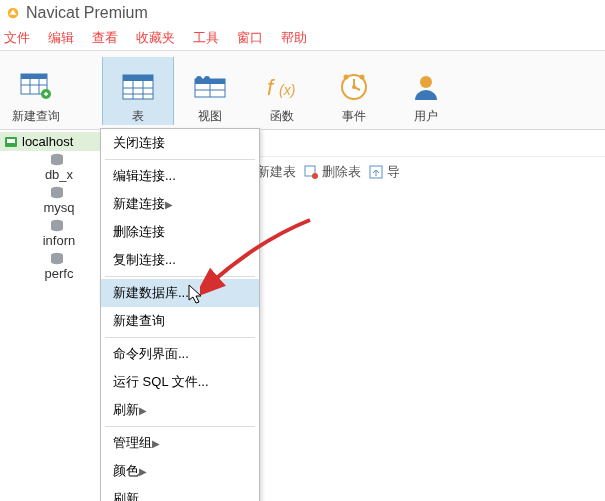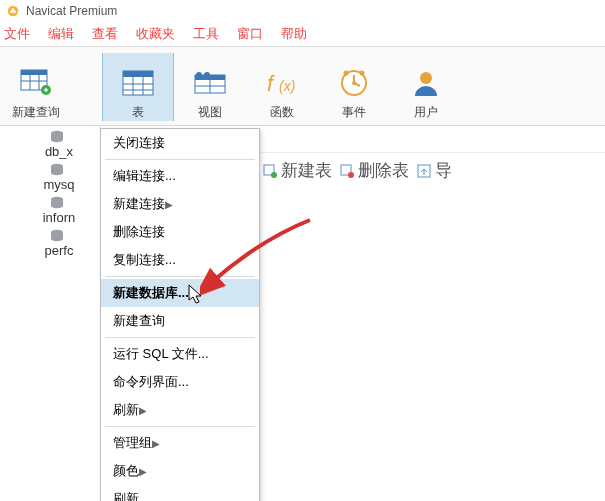--- a/index.html
+++ b/index.html
@@ -1,18 +1,18 @@
 <!DOCTYPE html>
 <html><head>
 <meta charset="utf-8">
 <style>
 * { margin: 0; padding: 0; box-sizing: border-box; font-family: "Microsoft YaHei", sans-serif; }
 body { width: 605px; height: 501px; background: #fff; overflow: hidden; position: relative; }
 
-.titlebar { display: flex; align-items: center; padding: 4px 6px; font-size: 12px; color: #555; }
+.titlebar { display: flex; align-items: center; padding: 4px 6px; font-size: 16px; color: #555; }
 .titlebar .logo { width: 14px; height: 14px; margin-right: 6px; display: inline-flex; }
 
 .menubar { display: flex; gap: 18px; padding: 3px 4px; font-size: 13px; color: #ef4444; border-bottom: 1px solid #e0e0e0; }
 .menubar span { cursor: default; }
 
 .toolbar { display: flex; align-items: flex-end; padding: 6px 0 4px 0; border-bottom: 1px solid #d8d8d8; background: #fafafa; }
 .tool { display: flex; flex-direction: column; align-items: center; justify-content: flex-end; width: 72px; height: 68px; font-size: 12px; color: #444; }
 .tool.selected { background: #d2e5f2; border-left: 1px solid #9ac3df; border-right: 1px solid #9ac3df; }
 .tool .ico { width: 34px; height: 34px; display: flex; align-items: center; justify-content: center; margin-bottom: 4px; }
 .tool .lbl { }
@@ -20,28 +20,28 @@
 .body-area { display: flex; }
 .sidebar { width: 100px; padding-top: 2px; }
 .conn-row { display: flex; align-items: center; padding: 2px 4px; font-size: 13px; background: #e0efda; }
 .conn-row .cico { width: 14px; height: 14px; margin-right: 4px; }
 .db-row { display: flex; align-items: center; padding: 2px 4px 2px 22px; font-size: 13px; color: #333; flex-direction: column; }
 .db-row .dbico { width: 16px; height: 14px; margin-right: 4px; }
 
 .content { flex: 1; border-left: 1px solid #e4e4e4; }
 .tab-strip { display: flex; }
 .tab-strip .tab { padding: 4px 14px; font-size: 13px; background: #fff; }
-.action-row { display: flex; align-items: center; gap: 8px; padding: 6px 8px; font-size: 17px; color: #555; border-top: 1px solid #eee; }
+.action-row { display: flex; align-items: center; gap: 8px; padding: 6px 8px; font-size: 13px; color: #555; border-top: 1px solid #eee; }
 .action-row .itm { display: flex; align-items: center; gap: 4px; }
 .mini { width: 14px; height: 14px; display: inline-flex; }
 
 
 .ctx { position: absolute; left: 100px; top: 128px; width: 160px; background: #fff; border: 1px solid #bdbdbd; box-shadow: 2px 2px 4px rgba(0,0,0,0.15); font-size: 13px; }
 .ctx .mi { padding: 5px 12px; display: flex; justify-content: flex-start; align-items: center; cursor: default; }
-.ctx .mi.hl { background: #d2e5f2; font-weight: bold; }
+.ctx .mi.hl { background: #d2e5f2; }
 .ctx .sep { height: 1px; background: #dcdcdc; margin: 2px 4px; }
 .ctx .arr { color: #666; font-size: 10px; }
 
 
 .arrow-svg { position: absolute; left: 200px; top: 210px; pointer-events: none; }
 
 
 .cursor { position: absolute; left: 188px; top: 284px; pointer-events: none; }
 
 svg { display: block; }
@@ -139,20 +139,29 @@
           <circle cx="15" cy="10" r="6" fill="#e8a33d"></circle>
           <path d="M4 28 a11 10 0 0 1 22 0 z" fill="#3b78b5"></path>
         </svg>
     </span>
     <span class="lbl">用户</span>
   </div>
 </div>
 
 <div class="body-area">
   <div class="sidebar">
+    <div class="conn-row">
+      <span class="cico">
+        <svg viewBox="0 0 14 14">
+            <rect x="1" y="2" width="12" height="10" rx="1" fill="#39a845"></rect>
+            <rect x="3" y="4" width="8" height="4" fill="#fff"></rect>
+          </svg>
+      </span>
+      <span>localhost</span>
+    </div>
     <div class="db-row">
       <span class="dbico">
           <svg viewBox="0 0 16 14">
             <ellipse cx="8" cy="3" rx="6" ry="2.2" fill="#9aa0a6"></ellipse>
             <path d="M2 3 v7 a6 2.2 0 0 0 12 0 v-7" fill="#9aa0a6"></path>
           </svg>
         </span>
       <span>db_x</span>
     </div>
     <div class="db-row">
@@ -260,24 +269,24 @@
     </div>
   <div class="sep"></div>
   <div class="mi hl">
       <span>新建数据库...</span>
     </div>
   <div class="mi">
       <span>新建查询</span>
     </div>
   <div class="sep"></div>
   <div class="mi">
+      <span>命令列界面...</span>
+    </div>
+  <div class="mi">
       <span>运行 SQL 文件...</span>
-    </div>
-  <div class="mi">
-      <span>命令列界面...</span>
     </div>
   <div class="mi">
       <span>刷新</span>
       <span class="arr">▶</span>
     </div>
   <div class="sep"></div>
   <div class="mi">
       <span>管理组</span>
       <span class="arr">▶</span>
     </div>

